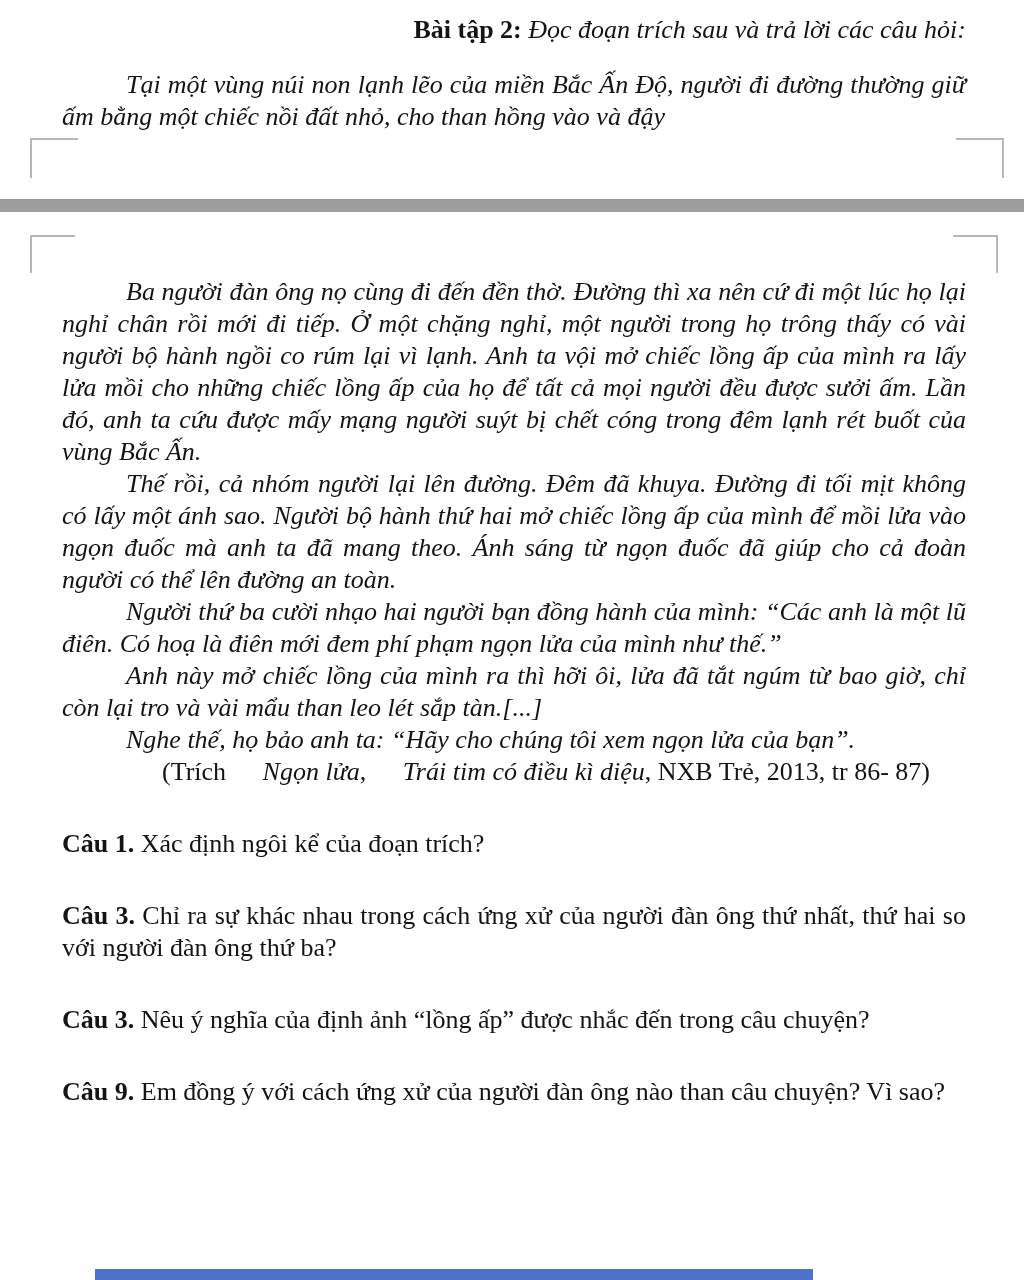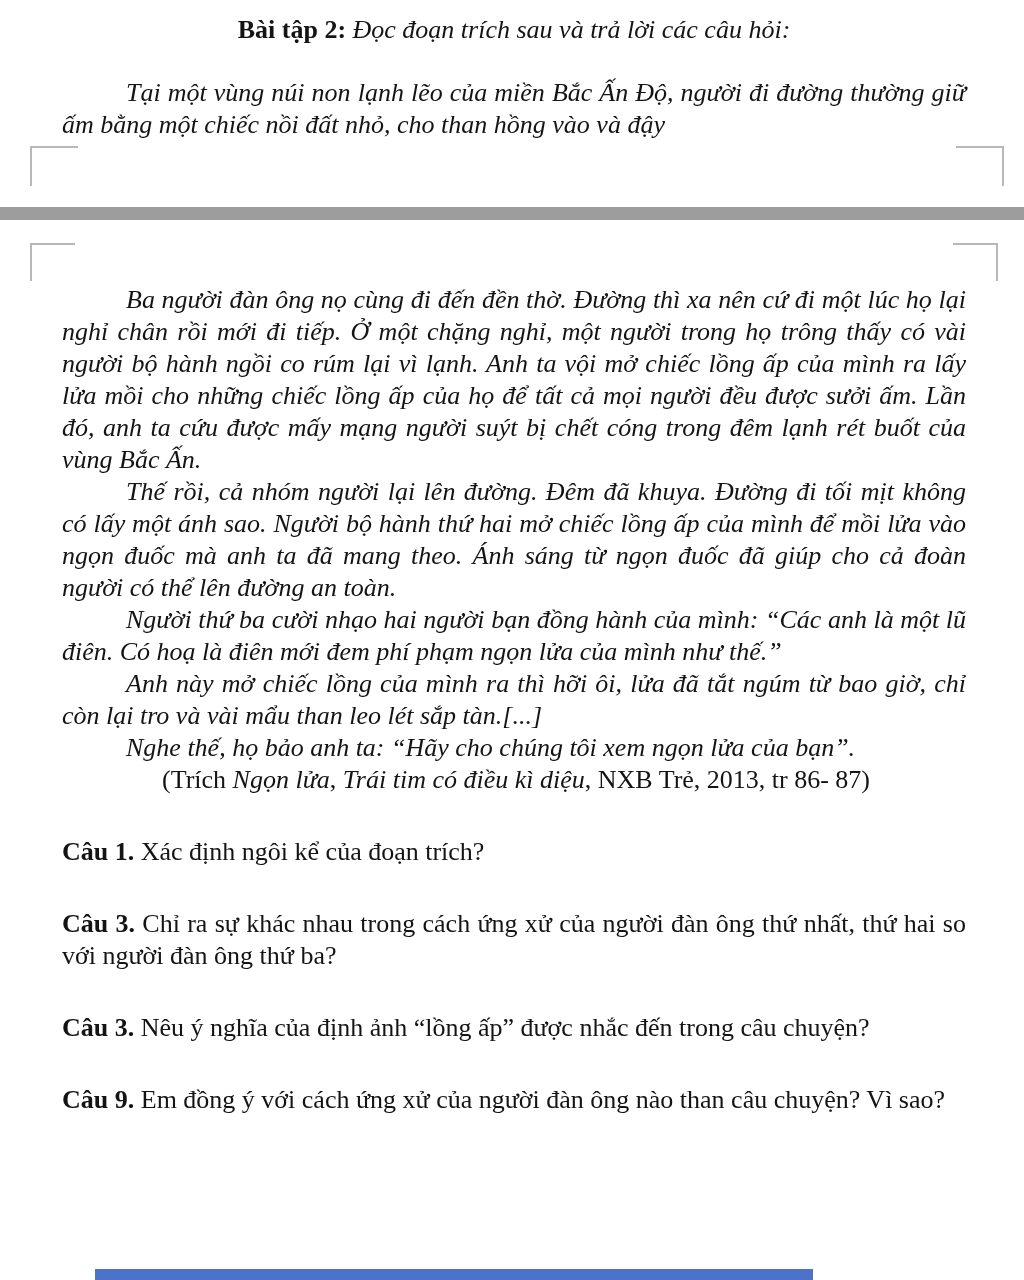--- a/index.html
+++ b/index.html
@@ -11,30 +11,30 @@
     position: relative;
     overflow: hidden;
     font-family: "Liberation Serif", "DejaVu Serif", serif;
     color: #141414;
   }
   p { margin: 0; font-size: 26px; line-height: 32px; }
 
   .page1-content { padding: 14px 58px 0 62px; }
   .page2-content { padding: 0 58px 0 62px; }
 
-  .heading { text-align: center; }
+  .heading { text-align: right; }
   .heading .lbl { font-style: normal; font-weight: bold; }
   .heading i { font-weight: normal; }
 
   .body { font-style: italic; text-align: justify; }
   .indent { text-indent: 64px; }
-  .opening { margin-top: 31px; }
+  .opening { margin-top: 23px; }
 
   .source { font-style: normal; text-indent: 100px; white-space: nowrap; }
-  .source i { font-style: italic; }
+  .source i { font-style: italic; margin-left: 30px; }
 
   .question { text-align: justify; font-style: normal; margin-top: 40px; }
   .question b { font-weight: bold; }
   .question .qi { }
 
   
   .break-zone { position: relative; height: 143px; width: 1024px; }
   .mark {
     position: absolute;
     width: 48px; height: 40px;

